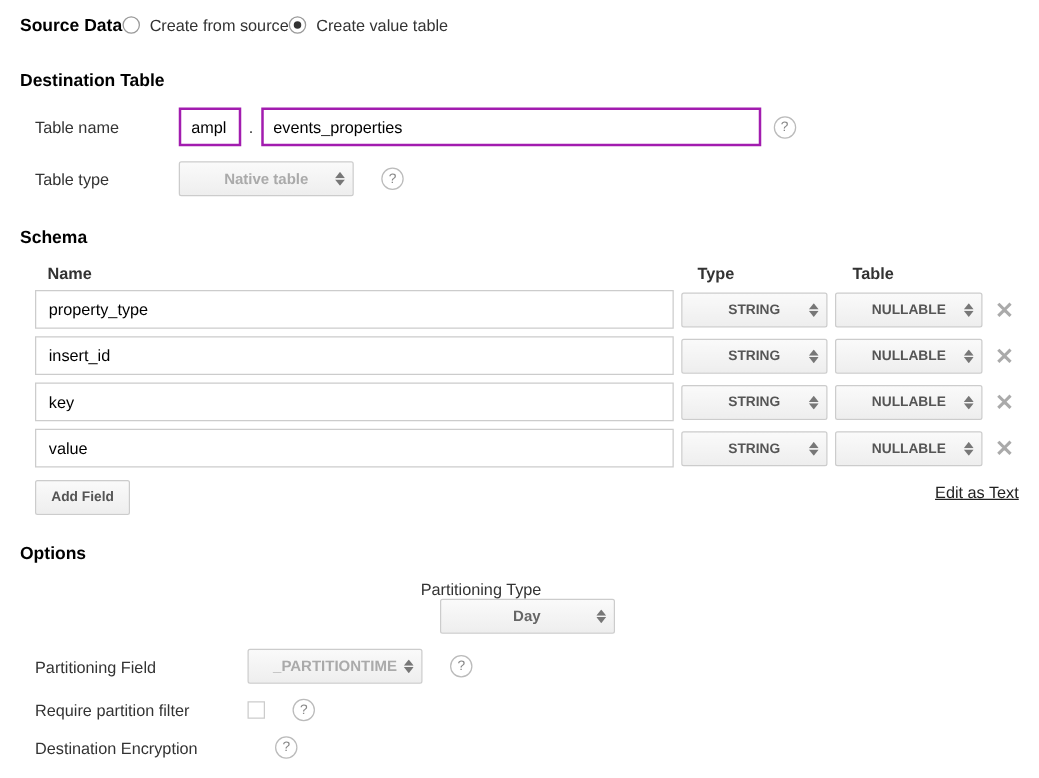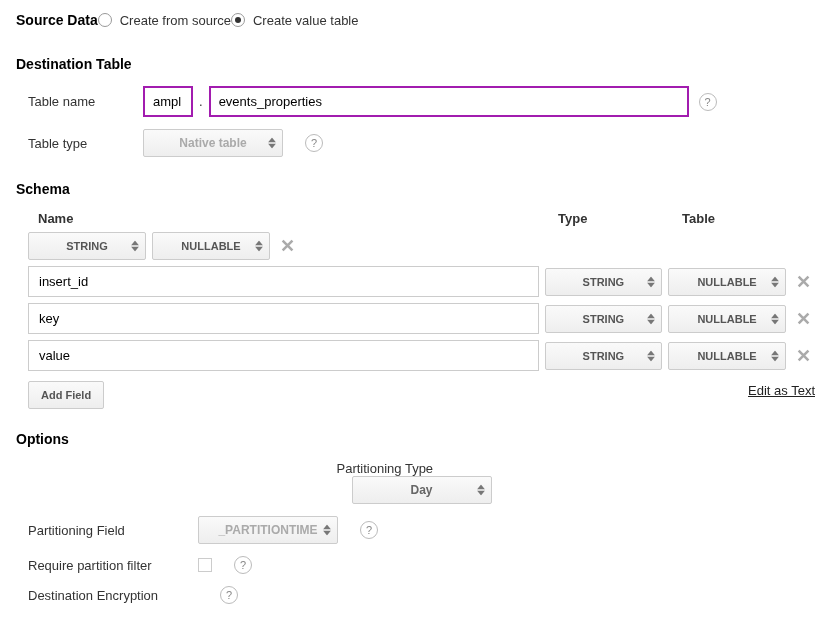--- a/index.html
+++ b/index.html
@@ -53,21 +53,21 @@
       width: 115px;
       color: #333;
     }
     .input-text {
       border: 2px solid #a21caf;
       padding: 6px 8px;
       font-size: 13px;
       outline: none;
     }
     .input-short { width: 50px; }
-    .input-long { width: 480px; }
+    .input-long { width: 400px; }
     .dot-sep { padding: 0 6px; color: #333; }
     .help-icon {
       width: 18px; height: 18px;
       border: 1px solid #bbb;
       border-radius: 50%;
       display: inline-flex;
       align-items: center; justify-content: center;
       font-size: 11px;
       color: #888;
       margin-left: 10px;
@@ -225,20 +225,21 @@
   <div class="section-title">Schema</div>
 
   <div class="schema-headers" style="padding-left:12px;">
     <span class="schema-col-name">Name</span>
     <span class="schema-col-type">Type</span>
     <span class="schema-col-mode">Table</span>
   </div>
 
   <div id="schema-rows" style="padding-left:12px;">
       <div class="schema-row">
+        <input class="schema-name-input" value="property_type" style="">
         <span class="schema-select"><span>STRING</span><span class="spinner">
             <svg width="8" height="5">
               <polygon points="0,5 8,5 4,0" fill="#777"></polygon>
             </svg>
             <svg width="8" height="5">
               <polygon points="0,0 8,0 4,5" fill="#777"></polygon>
             </svg>
           </span></span>
         <span class="schema-select"><span>NULLABLE</span><span class="spinner">
             <svg width="8" height="5">

